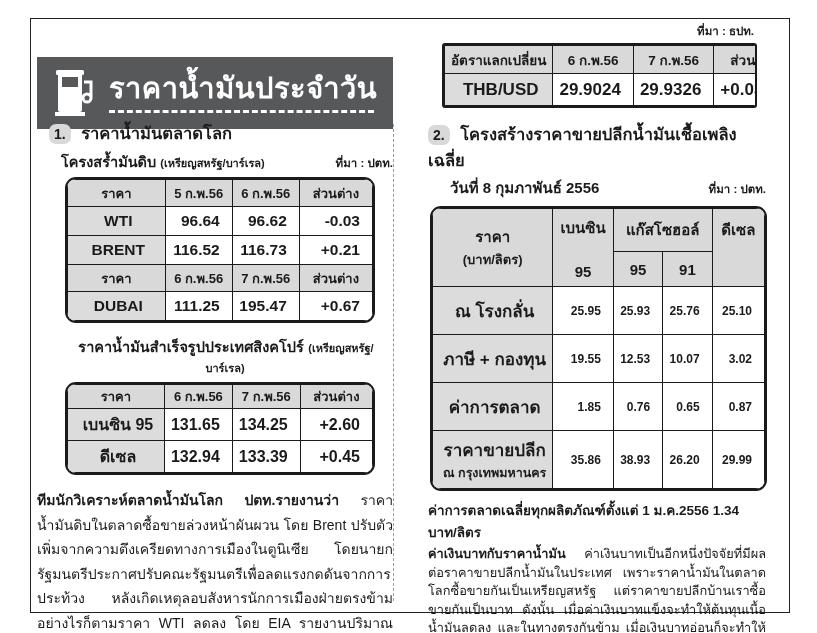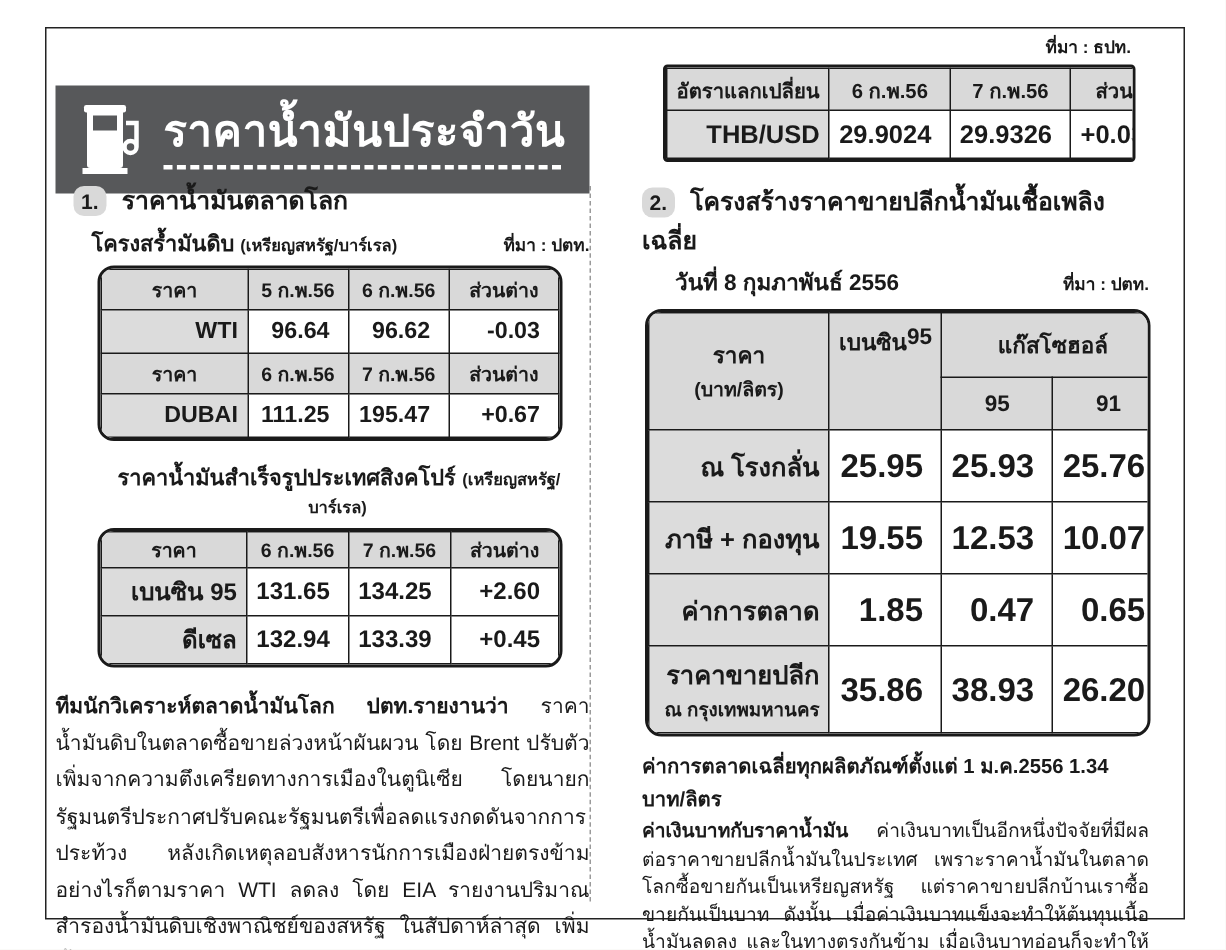--- a/index.html
+++ b/index.html
@@ -17,21 +17,21 @@
   .src{font-size:11.5px;font-weight:bold;}
   .badge{display:inline-block;background:#d9d9d9;border-radius:7px;padding:0 5px;
          font-weight:bold;font-size:14px;line-height:20px;}
   .sec-title{font-weight:bold;font-size:16.5px;margin-left:6px;}
   
   .tblwrap{border:2px solid #1a1a1a;border-radius:11px;overflow:hidden;background:#fff;}
   .tblwrap.square{border-radius:3px;}
   table{border-collapse:collapse;width:100%;}
   th,td{border:1.5px solid #1a1a1a;padding:1px 6px;font-weight:bold;white-space:nowrap;}
   th{background:#d9d9d9;font-size:13px;text-align:center;}
-  td.lbl{background:#dcdcdc;text-align:right;padding-left:10px;}
+  td.lbl{background:#dcdcdc;text-align:center;padding-left:10px;}
   td.num{text-align:right;padding-right:12px;}
   
   .col-left{position:absolute;left:37px;top:120px;width:356px;}
   .subrow{display:flex;align-items:baseline;margin:4px 0 4px 24px;}
   .subrow .sub-bold{font-weight:bold;font-size:14.5px;}
   .subrow .sub-unit{font-weight:bold;font-size:11px;margin-left:4px;flex:1;}
   .crude{width:306px;margin-left:28px;}
   .crude td{font-size:15.5px;height:26px;}
   .crude th{height:24px;}
   .sg-title{text-align:center;margin:12px 0 5px 20px;font-weight:bold;}
@@ -49,22 +49,22 @@
   .fx td{font-size:17px;height:29px;}
   .fx td.lbl{font-size:17px;}
   .sec2-head{margin-top:13px;}
   .sec2-date{display:flex;align-items:baseline;margin:3px 0 6px 22px;}
   .sec2-date .d{font-weight:bold;font-size:15px;flex:1;}
   .big{width:333px;margin-left:2px;}
   .big th{font-size:15px;}
   .big .hrow1 th{height:40px;}
   .big .hrow2 th{height:32px;}
   .big th.vsplit{vertical-align:top;padding-top:9px;}
-  .big th .stack{display:flex;justify-content:space-between;height:64px;padding:4px 0;}
-  .big td{font-size:22px;}
+  .big th .stack{display:flex;flex-direction:column;justify-content:space-between;height:64px;padding:4px 0;}
+  .big td{font-size:12px;}
   .big td.lbl{font-size:17px;}
   .big tr.r{height:48px;}
   .big tr.rlast{height:58px;}
   .big td .sub2{font-size:12.5px;font-weight:bold;}
   .note-bold{font-weight:bold;font-size:13.5px;margin-top:8px;letter-spacing:0;}
   .para{font-size:12.8px;line-height:18.5px;text-align:justify;margin-top:2px;}
   .para .lead{font-weight:bold;}
   
   .vdiv{position:absolute;left:393px;top:124px;height:477px;border-left:1.5px dashed #9a9a9a;}
 </style>
@@ -113,20 +113,26 @@
           <th>ราคา</th>
           <th>5 ก.พ.56</th>
           <th>6 ก.พ.56</th>
           <th>ส่วนต่าง</th>
         </tr>
         <tr>
           <td class="lbl">WTI</td>
           <td class="num">96.64</td>
           <td class="num">96.62</td>
           <td class="num">-0.03</td>
+        </tr>
+        <tr>
+          <td class="lbl">BRENT</td>
+          <td class="num">116.52</td>
+          <td class="num">116.73</td>
+          <td class="num">+0.21</td>
         </tr>
         <tr>
           <th>ราคา</th>
           <th>6 ก.พ.56</th>
           <th>7 ก.พ.56</th>
           <th>ส่วนต่าง</th>
         </tr>
         <tr>
           <td class="lbl">DUBAI</td>
           <td class="num">111.25</td>
@@ -251,21 +257,21 @@
         <tr class="r">
           <td class="lbl">ภาษี + กองทุน</td>
           <td class="num">19.55</td>
           <td class="num">12.53</td>
           <td class="num">10.07</td>
           <td class="num">3.02</td>
         </tr>
         <tr class="r">
           <td class="lbl">ค่าการตลาด</td>
           <td class="num">1.85</td>
-          <td class="num">0.47</td>
+          <td class="num">0.76</td>
           <td class="num">0.65</td>
           <td class="num">0.87</td>
         </tr>
         <tr class="rlast">
           <td class="lbl">
             <div>ราคาขายปลีก</div>
             <div class="sub2">ณ กรุงเทพมหานคร</div>
           </td>
           <td class="num">35.86</td>
           <td class="num">38.93</td>

